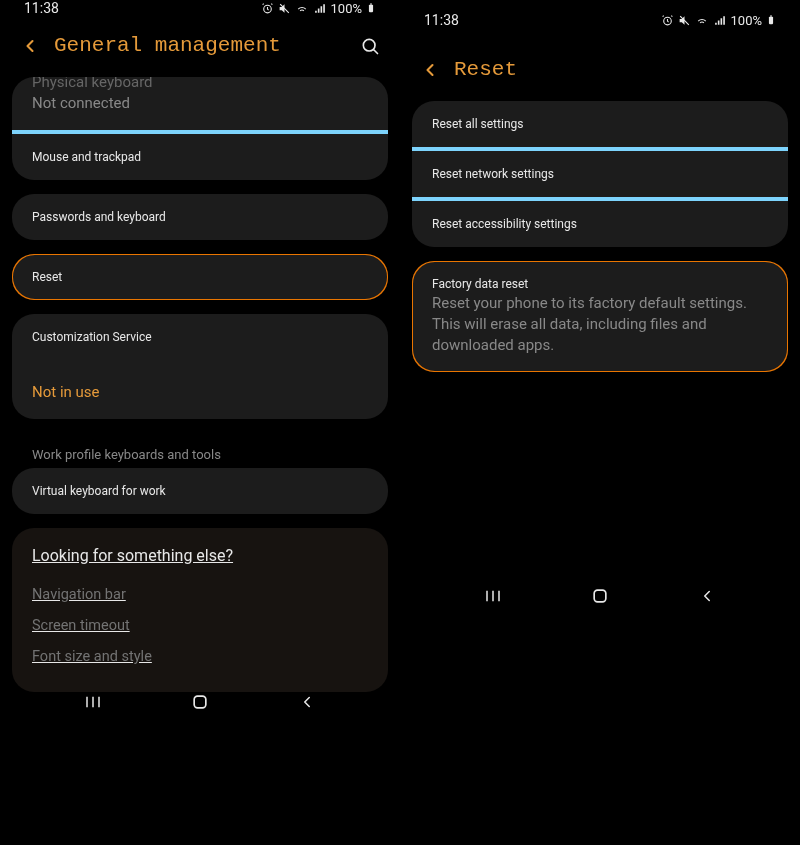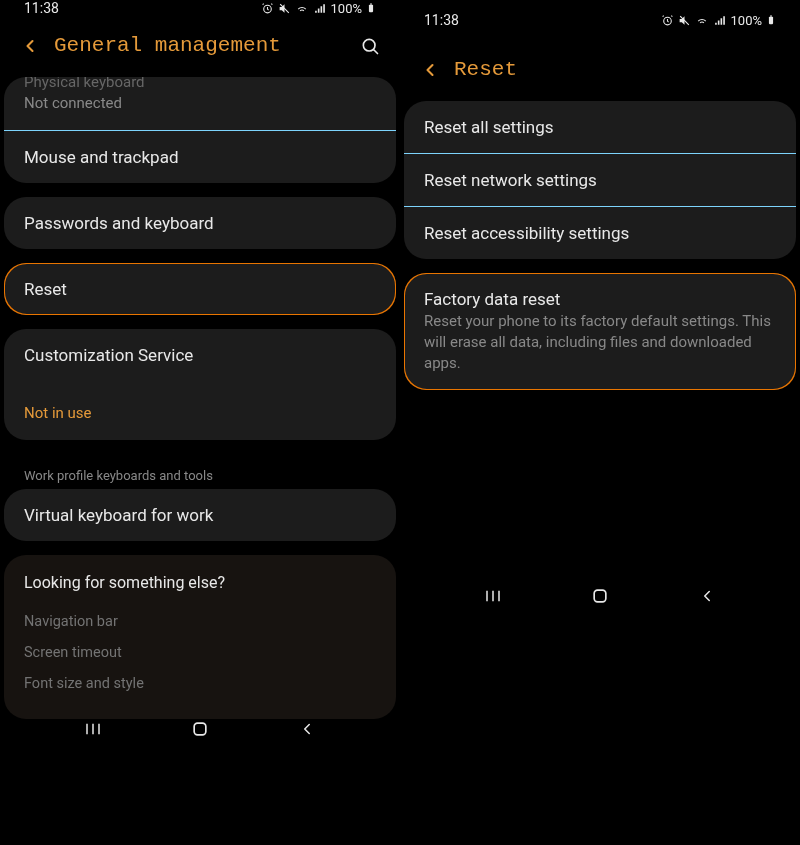--- a/index.html
+++ b/index.html
@@ -52,39 +52,39 @@
   .header-title {
     color: #e59a3a;
     font-size: 21px;
     font-weight: 500;
     flex: 1;
     font-family: Liberation Mono, monospace;
   }
   .search-icon { color: #e8e8e8; display:flex; }
   .content {
     flex: 1;
-    padding: 0 4px;
+    padding: 0 12px;
     display: flex;
     flex-direction: column;
     gap: 14px;
   }
   .card {
     background: #1c1c1c;
     border-radius: 22px;
     overflow: hidden;
   }
   .item {
     padding: 16px 20px;
     display: flex;
     flex-direction: column;
     gap: 2px;
   }
-  .item + .item { border-top: 1px solid #7dd3fc; }
+  .item + .item { border-top: 4px solid #7dd3fc; }
   .item-title {
-    font-size: 17px;
+    font-size: 12px;
     color: #e8e8e8;
     font-weight: 400;
   }
   .item-sub {
     font-size: 15px;
     color: #888;
     line-height: 1.4;
   }
   .item-sub.accent { color: #e59a3a; margin-top: 36px; }
   .cut-top .item:first-child { padding-top: 2px; }
@@ -105,20 +105,21 @@
     inset: -3px;
     border: 4px solid #e97500;
     border-radius: 26px;
     box-shadow: 0 0 18px 2px rgba(233,117,0,0.6);
     pointer-events: none;
   }
   .suggest-card {
     background: #171310;
     border-radius: 22px;
     padding: 18px 20px 20px 20px;
+    text-decoration: underline;
   }
   .suggest-title {
     font-size: 16px;
     color: #e8e8e8;
     margin-bottom: 14px;
   }
   .suggest-link {
     font-size: 14.5px;
     color: #737373;
     padding: 7px 0;

